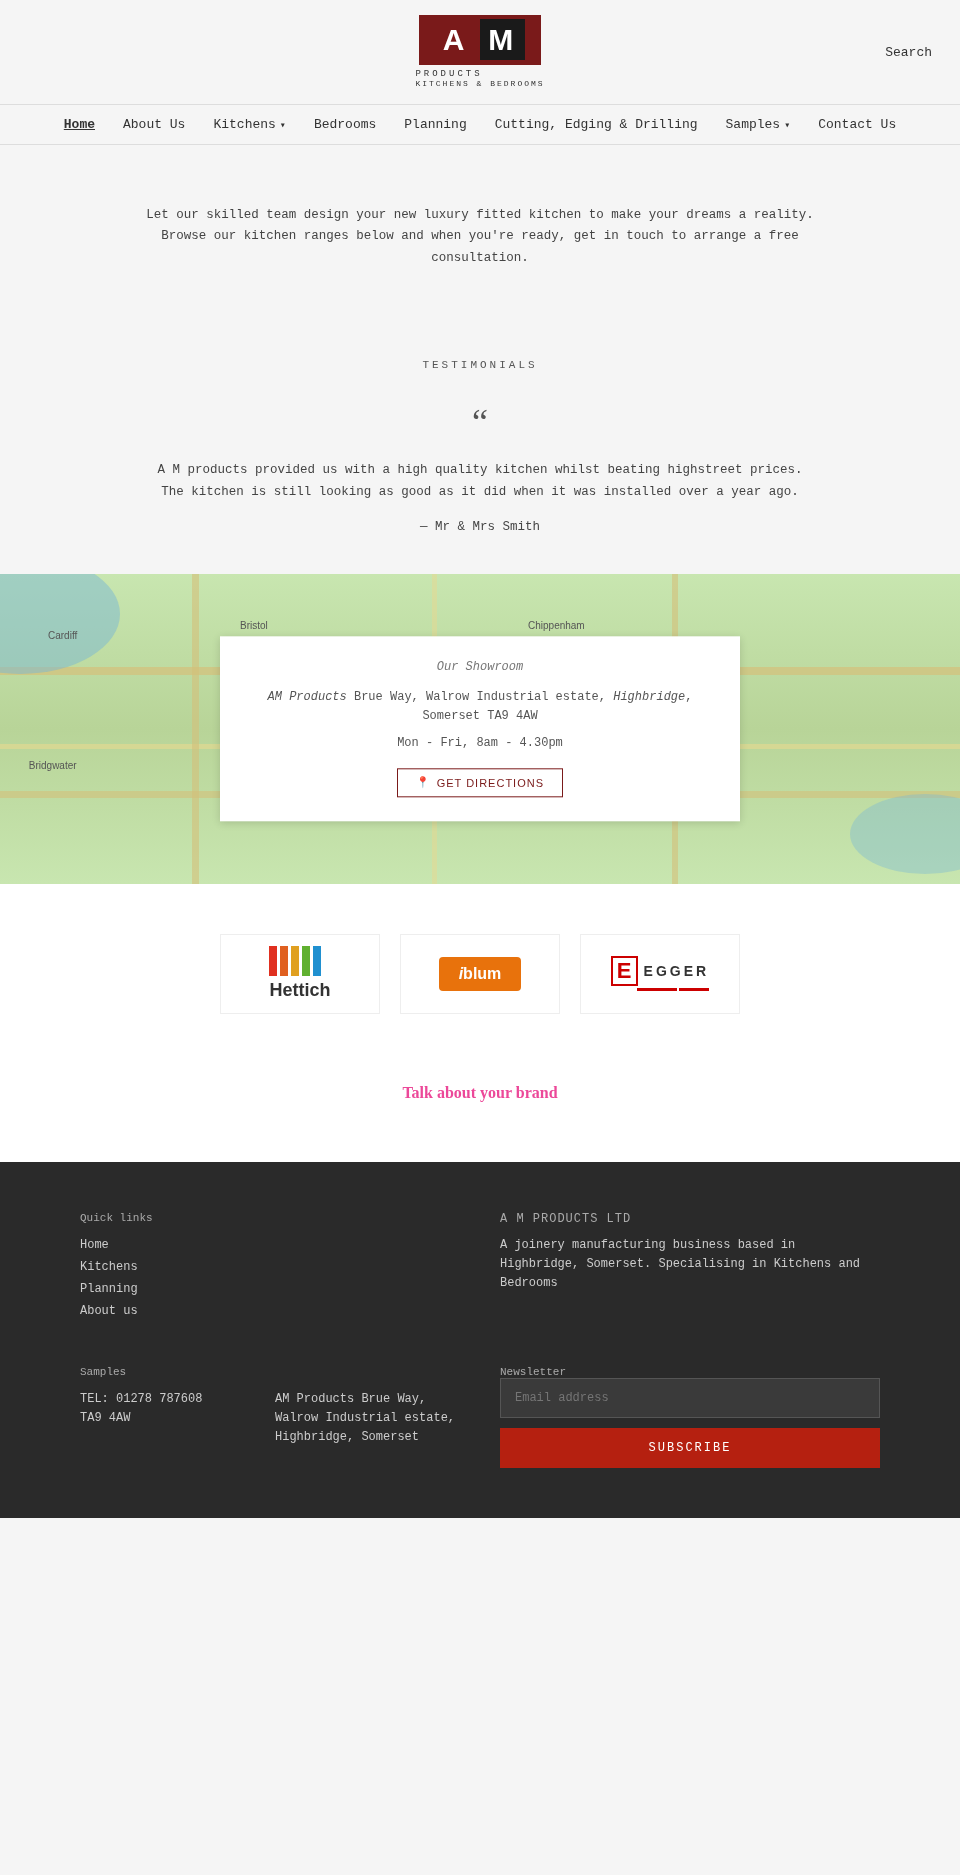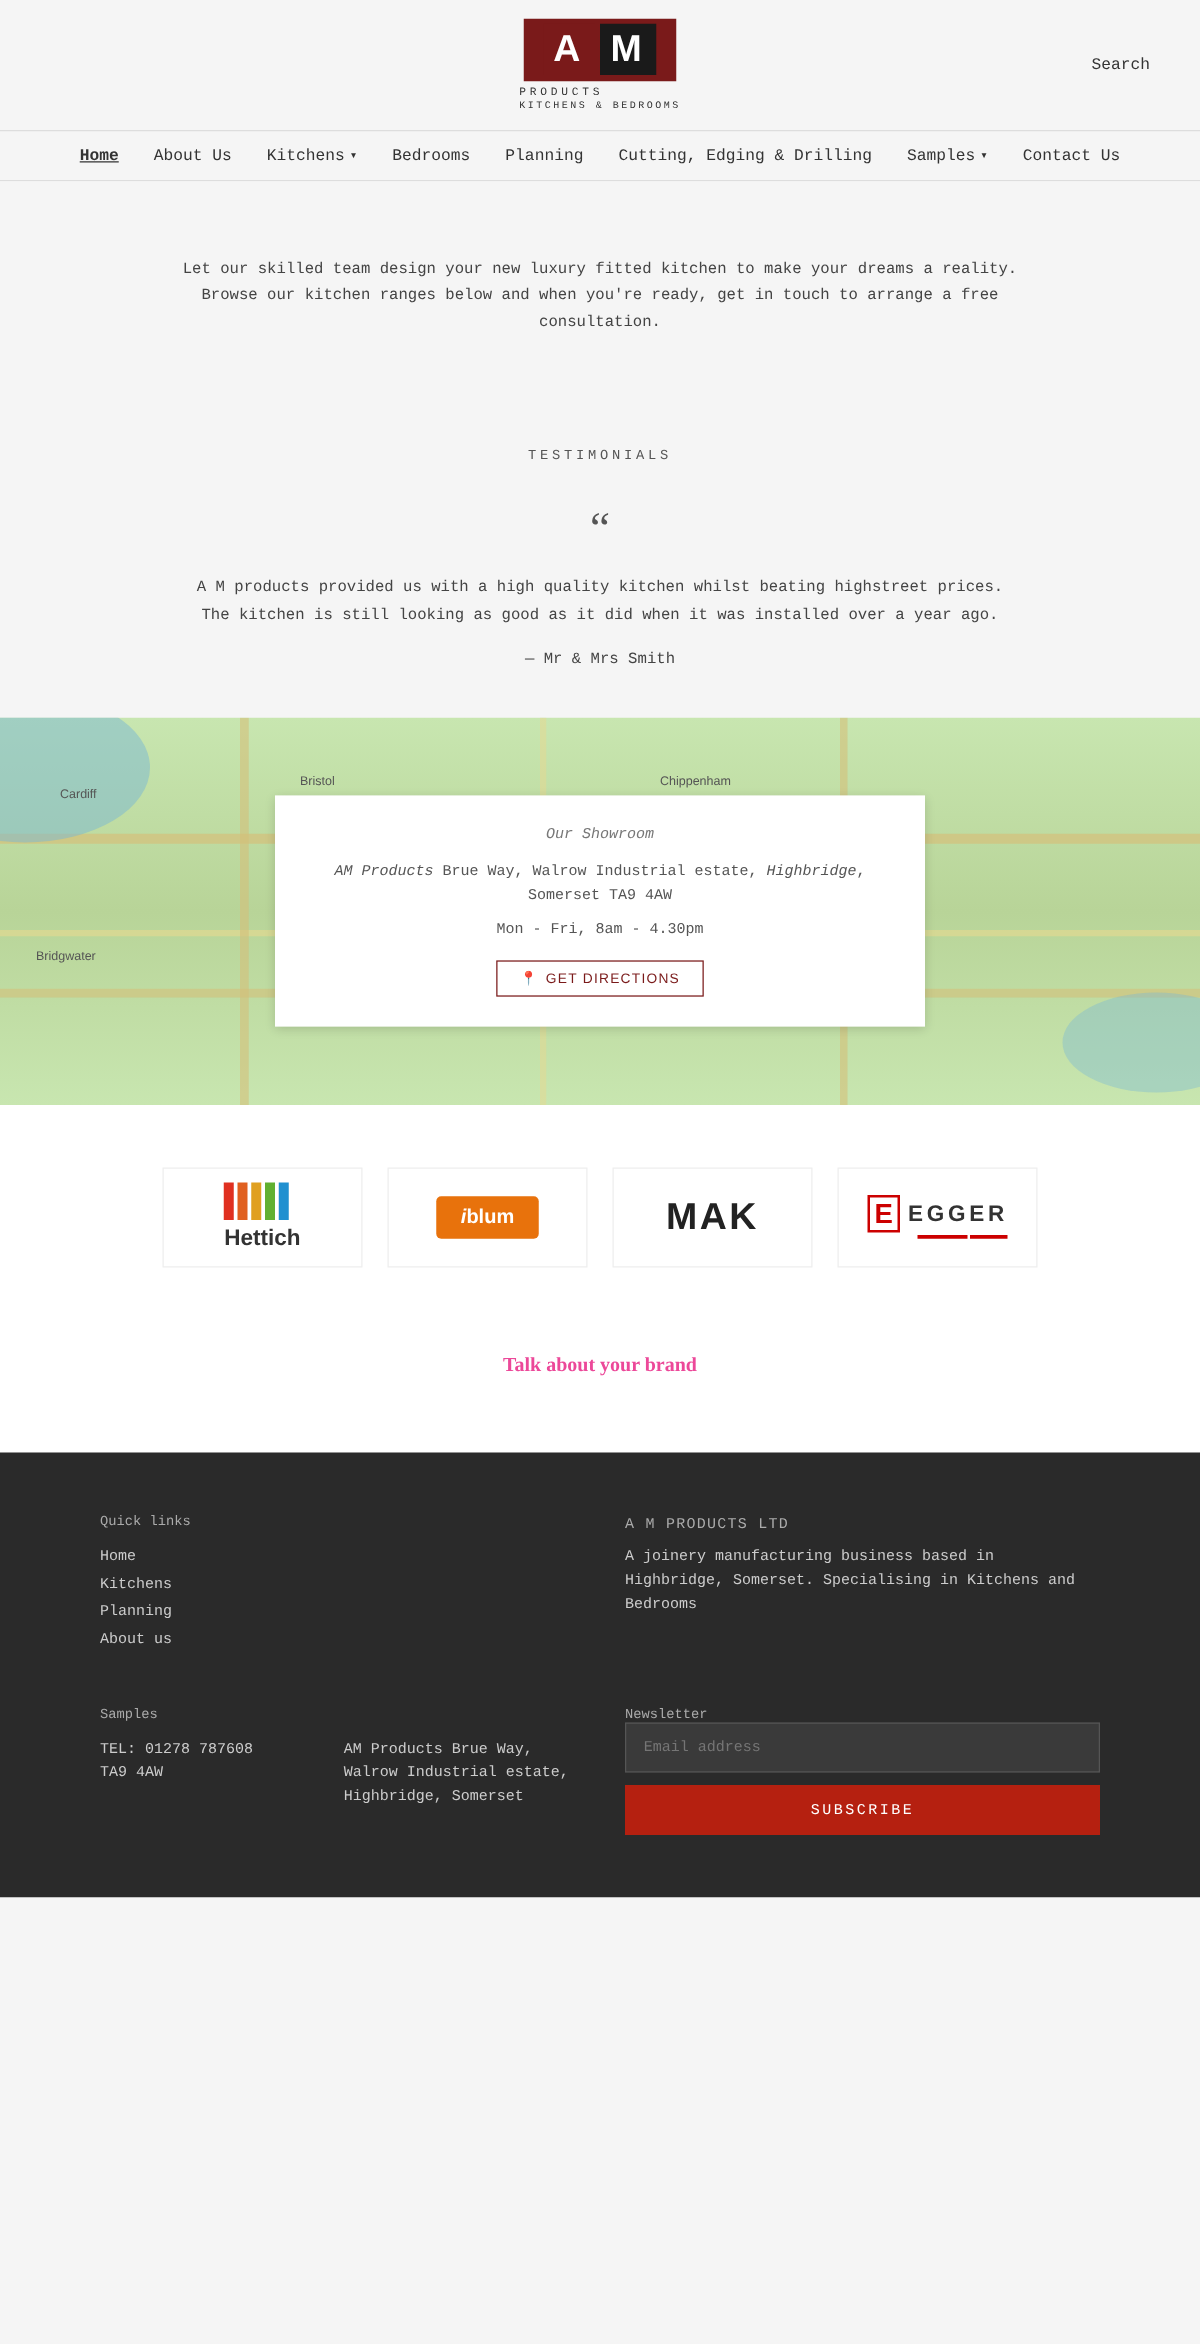--- a/index.html
+++ b/index.html
@@ -31,21 +31,21 @@
     }
     .logo-subtitle {
       font-size: 9px;
       letter-spacing: 3px;
       color: #333;
       margin-top: 4px;
       text-transform: uppercase;
     }
     .header-search {
       position: absolute;
-      right: 40px;
+      right: 28px;
       top: 50%;
       transform: translateY(-50%);
       font-size: 13px;
       cursor: pointer;
       color: #333;
     }
 
     
     .nav {
       background: #f5f5f5;
@@ -449,30 +449,27 @@
         <div class="stripe" style="background:#2090d0;"></div>
       </div>
       <div class="hettich-name">Hettich</div>
     </div>
   </div>
 
   <div class="brand-card">
     <div class="brand-blum-box"><span class="blum-i">i</span>blum</div>
   </div>
 
-  <div class="brand-card">
-    <div class="brand-mak">MAK</div>
-  </div>
 
   <div class="brand-card">
     <div class="brand-egger">
       <div style="display:flex; flex-direction:column; align-items:center; gap:2px;">
         <div style="display:flex; align-items:center; gap:0;">
           <span style="font-size:22px; font-weight:900; color:#cc0000; font-family:Arial,sans-serif; border:2px solid #cc0000; padding:0 4px; margin-right:6px;">E</span>
-          <span style="font-size:18px; font-weight:900; color:#333; font-family:Arial,sans-serif; letter-spacing:3px;">EGGER</span>
+          <span style="font-size:14px; font-weight:900; color:#333; font-family:Arial,sans-serif; letter-spacing:3px;">EGGER</span>
         </div>
         <div style="display:flex; gap:2px; align-self:flex-end;">
           <div style="width:40px; height:3px; background:#cc0000;"></div>
           <div style="width:30px; height:3px; background:#cc0000;"></div>
         </div>
       </div>
     </div>
   </div>
 </section>
 

